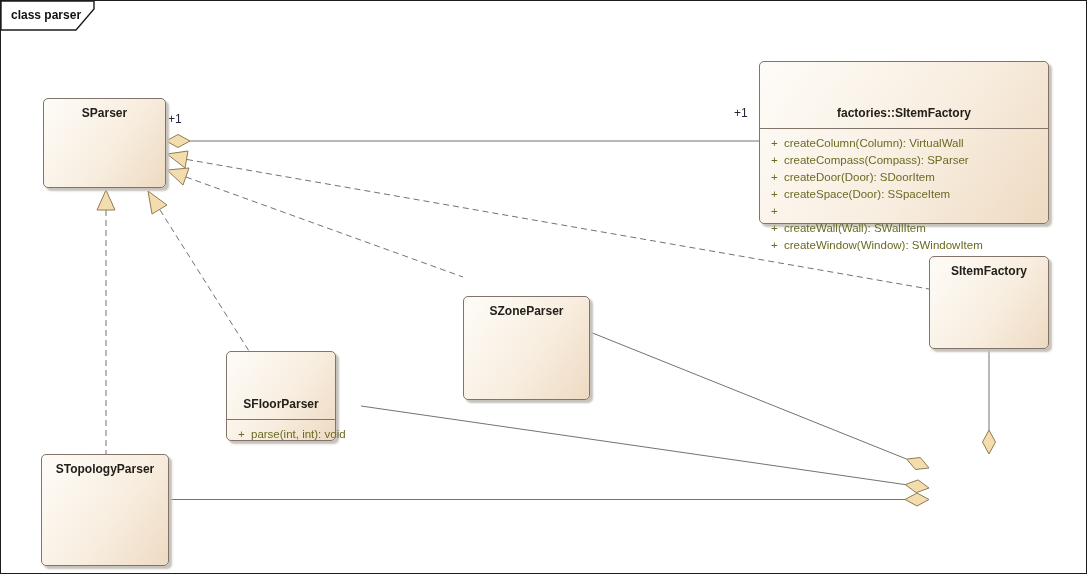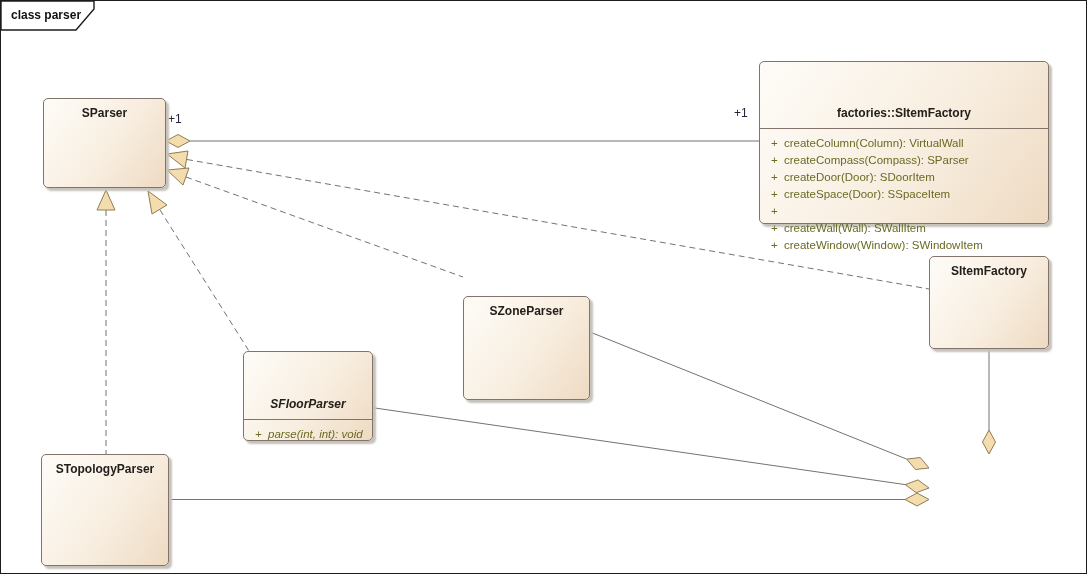--- a/index.html
+++ b/index.html
@@ -159,21 +159,21 @@
   </div>
 
   <div class="uml-class" style="left:462px; top:255px; width:127px; height:104px;margin-top:40px;">
     <div class="cls-name">SZoneParser</div>
   </div>
 
   <div class="uml-class" style="left:928px; top:255px; width:120px; height:93px;">
     <div class="cls-name">SItemFactory</div>
   </div>
 
-  <div class="uml-class" style="left:242px; top:350px; width:130px; height:90px;font-style:italic;">
+  <div class="uml-class" style="left:225px; top:350px; width:110px; height:90px;">
     <div class="cls-name compart" style="height:32px;">SFloorParser</div>
     <div class="methods">
       <div class="m-row">
         <span class="vis">+</span>
         <span class="sig">parse(int, int): void</span>
       </div>
     </div>
   </div>
 
   <div class="uml-class" style="left:40px; top:453px; width:128px; height:112px;">

